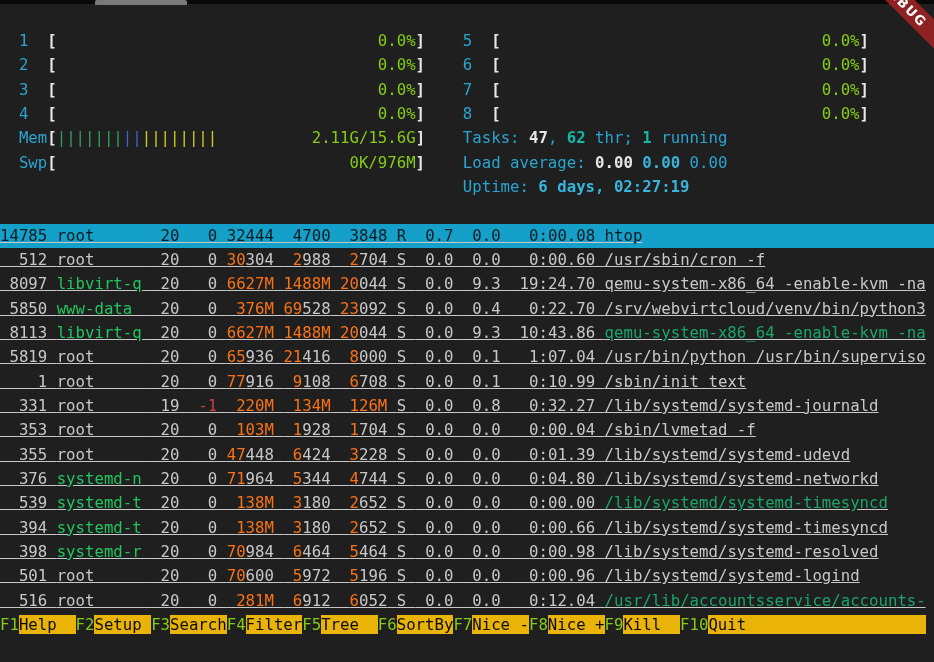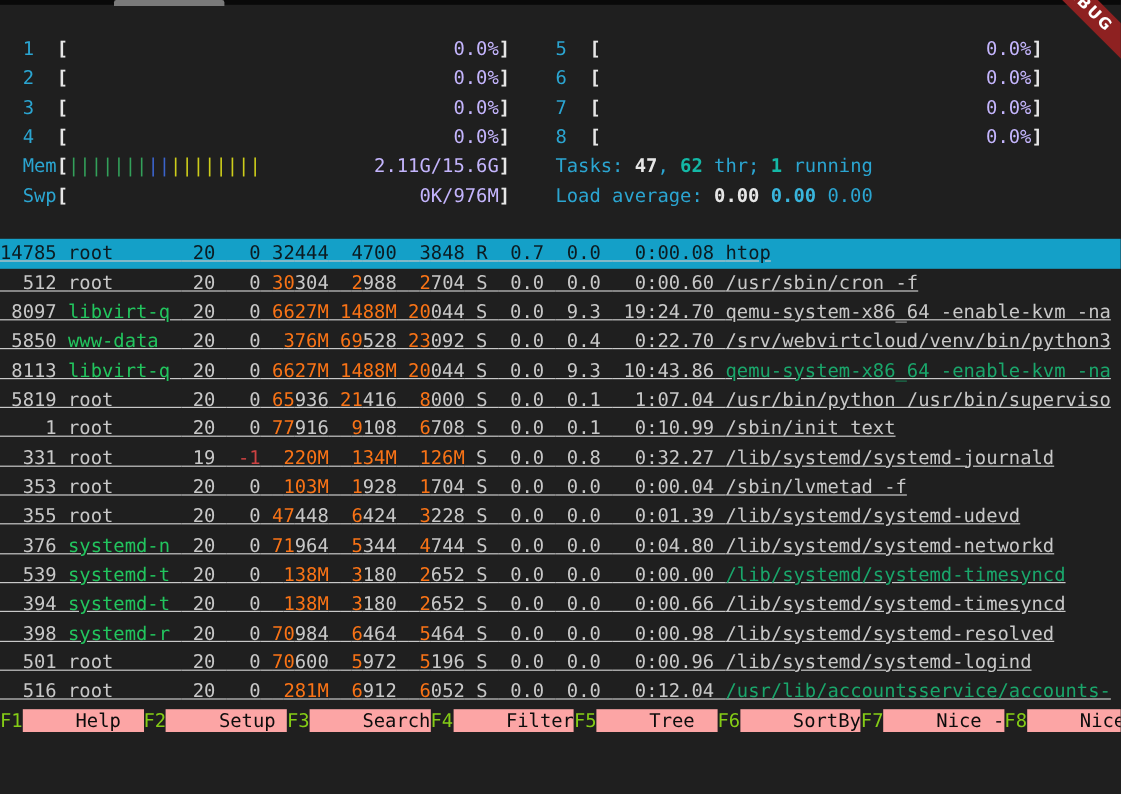--- a/index.html
+++ b/index.html
@@ -19,53 +19,54 @@
     font-family:"DejaVu Sans", sans-serif;font-size:13px;font-weight:bold;letter-spacing:1.5px;
     z-index:5;
   }
   
   #terminal{position:absolute;left:0;top:5px;width:934px;font-size:15.7px;color:#c8c8c8;}
   #meters{padding-top:24px;}
   .line{height:24.333px;line-height:24.333px;white-space:pre;width:934px;overflow:hidden;}
   .brk{color:#e6e6e6;font-weight:bold;}
   .c-cyan{color:#2ba5d1;}
   .c-num{color:#f97316;}
-  .c-dim{color:#c4b5fd;}
+  .c-dim{color:#84cc16;}
   .c-wb{color:#e6e6e6;font-weight:bold;}
   .c-cb{color:#39b5dc;font-weight:bold;}
   .c-gb{color:#14b8a6;font-weight:bold;}
   .c-red{color:#cd4242;}
   .c-green{color:#1aa66b;}
   .c-grey{color:#22c55e;}
   .bar-g{color:#33a05a;}
   .bar-b{color:#3b64cc;}
   .bar-y{color:#cdcd1b;}
   .thead{background:#1aa66b;color:#0c0c0c;}
   .thead .hsort{background:#14a0c8;}
   .prow{color:#c8c8c8;text-decoration:underline;}
   .prow.selected{background:#14a0c8;}
   .prow.selected span{color:#0c1b21 !important;}
   #fbar .fk{color:#84cc16;}
-  #fbar .fl{background:#fca5a5;color:#0c0c0c;padding-left:44px;}
+  #fbar .fl{background:#eab308;color:#0c0c0c;}
 </style>
 </head>
 <body>
 
 <div id="top-strip"></div>
 <div id="top-tab"></div>
 <div id="ribbon"><span>DEBUG</span></div>
 
 <div id="terminal">
   <div id="meters">
       <div class="line"><span>  </span><span><span class="c-cyan">1  </span><span class="brk">[</span><span>                                  </span><span class="c-dim">0.0%</span><span class="brk">]</span></span><span>    </span><span><span class="c-cyan">5  </span><span class="brk">[</span><span>                                  </span><span class="c-dim">0.0%</span><span class="brk">]</span></span></div>
       <div class="line"><span>  </span><span><span class="c-cyan">2  </span><span class="brk">[</span><span>                                  </span><span class="c-dim">0.0%</span><span class="brk">]</span></span><span>    </span><span><span class="c-cyan">6  </span><span class="brk">[</span><span>                                  </span><span class="c-dim">0.0%</span><span class="brk">]</span></span></div>
       <div class="line"><span>  </span><span><span class="c-cyan">3  </span><span class="brk">[</span><span>                                  </span><span class="c-dim">0.0%</span><span class="brk">]</span></span><span>    </span><span><span class="c-cyan">7  </span><span class="brk">[</span><span>                                  </span><span class="c-dim">0.0%</span><span class="brk">]</span></span></div>
       <div class="line"><span>  </span><span><span class="c-cyan">4  </span><span class="brk">[</span><span>                                  </span><span class="c-dim">0.0%</span><span class="brk">]</span></span><span>    </span><span><span class="c-cyan">8  </span><span class="brk">[</span><span>                                  </span><span class="c-dim">0.0%</span><span class="brk">]</span></span></div>
       <div class="line"><span>  </span><span><span class="c-cyan">Mem</span><span class="brk">[</span><span class="bar-g">|||||||</span><span class="bar-b">||</span><span class="bar-y">||||||||</span><span>          </span><span class="c-dim">2.11G/15.6G</span><span class="brk">]</span></span><span>    </span><span><span class="c-cyan">Tasks: </span><span class="c-wb">47</span><span class="c-cyan">, </span><span class="c-gb">62</span><span class="c-cyan"> thr; </span><span class="c-gb">1</span><span class="c-cyan"> running</span></span></div>
       <div class="line"><span>  </span><span><span class="c-cyan">Swp</span><span class="brk">[</span><span>                               </span><span class="c-dim">0K/976M</span><span class="brk">]</span></span><span>    </span><span><span class="c-cyan">Load average: </span><span class="c-wb">0.00</span><span> </span><span class="c-cb">0.00</span><span> </span><span class="c-cyan">0.00</span></span></div>
+      <div class="line"><span>                                                 </span><span><span class="c-cyan">Uptime: </span><span class="c-cb">6 days, 02:27:19</span></span></div>
       <div class="line"></div>
     </div>
   <div id="table">
       <div class="line prow selected"><span>14785 </span><span>root      </span><span> 20 </span><span>  0</span><span> </span><span></span><span class="c-num">32</span><span>444</span><span> </span><span> </span><span class="c-num">4</span><span>700</span><span> </span><span> </span><span class="c-num">3</span><span>848</span><span> </span><span>R </span><span> 0.7 </span><span> 0.0 </span><span>  0:00.08 </span><span>htop</span></div>
       <div class="line prow"><span>  512 </span><span>root      </span><span> 20 </span><span>  0</span><span> </span><span></span><span class="c-num">30</span><span>304</span><span> </span><span> </span><span class="c-num">2</span><span>988</span><span> </span><span> </span><span class="c-num">2</span><span>704</span><span> </span><span>S </span><span> 0.0 </span><span> 0.0 </span><span>  0:00.60 </span><span>/usr/sbin/cron -f</span></div>
       <div class="line prow"><span> 8097 </span><span class="c-grey">libvirt-q </span><span> 20 </span><span>  0</span><span> </span><span></span><span class="c-num">6627M</span><span> </span><span></span><span class="c-num">1488M</span><span> </span><span></span><span class="c-num">20</span><span>044</span><span> </span><span>S </span><span> 0.0 </span><span> 9.3 </span><span> 19:24.70 </span><span>qemu-system-x86_64 -enable-kvm -na</span></div>
       <div class="line prow"><span> 5850 </span><span class="c-grey">www-data  </span><span> 20 </span><span>  0</span><span> </span><span> </span><span class="c-num">376M</span><span> </span><span></span><span class="c-num">69</span><span>528</span><span> </span><span></span><span class="c-num">23</span><span>092</span><span> </span><span>S </span><span> 0.0 </span><span> 0.4 </span><span>  0:22.70 </span><span>/srv/webvirtcloud/venv/bin/python3</span></div>
       <div class="line prow"><span> 8113 </span><span class="c-grey">libvirt-q </span><span> 20 </span><span>  0</span><span> </span><span></span><span class="c-num">6627M</span><span> </span><span></span><span class="c-num">1488M</span><span> </span><span></span><span class="c-num">20</span><span>044</span><span> </span><span>S </span><span> 0.0 </span><span> 9.3 </span><span> 10:43.86 </span><span class="c-green">qemu-system-x86_64 -enable-kvm -na</span></div>
       <div class="line prow"><span> 5819 </span><span>root      </span><span> 20 </span><span>  0</span><span> </span><span></span><span class="c-num">65</span><span>936</span><span> </span><span></span><span class="c-num">21</span><span>416</span><span> </span><span> </span><span class="c-num">8</span><span>000</span><span> </span><span>S </span><span> 0.0 </span><span> 0.1 </span><span>  1:07.04 </span><span>/usr/bin/python /usr/bin/superviso</span></div>
       <div class="line prow"><span>    1 </span><span>root      </span><span> 20 </span><span>  0</span><span> </span><span></span><span class="c-num">77</span><span>916</span><span> </span><span> </span><span class="c-num">9</span><span>108</span><span> </span><span> </span><span class="c-num">6</span><span>708</span><span> </span><span>S </span><span> 0.0 </span><span> 0.1 </span><span>  0:10.99 </span><span>/sbin/init text</span></div>

